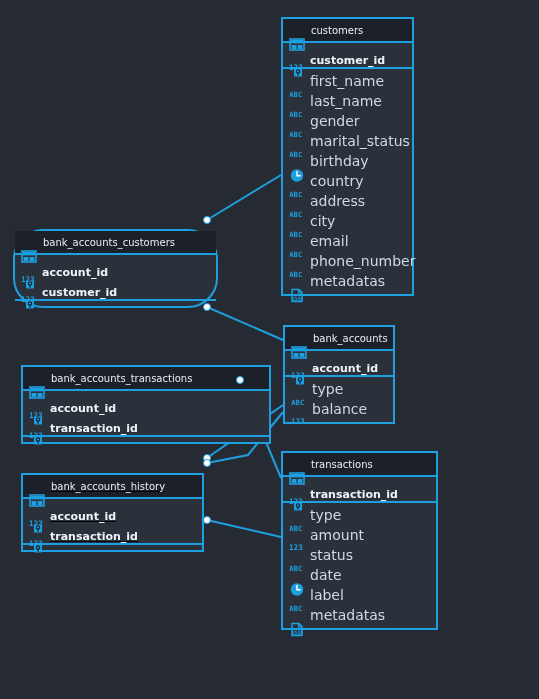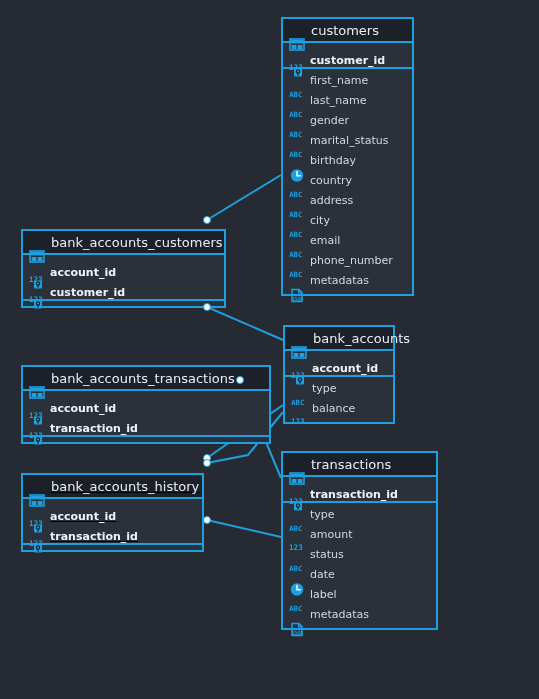--- a/index.html
+++ b/index.html
@@ -22,30 +22,30 @@
   .t-header{
     background:#1b2029;
     border-bottom:2px solid #1e9fe0;
     height:24px;
     display:flex;align-items:center;
     padding:0 8px 0 6px;
     box-sizing:border-box;
     gap:6px;
   }
   .t-title{
-    color:#e8eef5;font-size:13px;line-height:13px;
+    color:#e8eef5;font-size:10px;line-height:13px;
     white-space:nowrap;
   }
   .t-body{padding:2px 0 3px 0;}
   .t-pkgroup{border-bottom:2px solid #1e9fe0;padding-bottom:2px;margin-bottom:2px;}
   .field{
     display:flex;align-items:center;gap:5px;
     height:20px;padding-left:6px;box-sizing:border-box;
   }
-  .f-name{color:#cfd8e3;font-size:11px;line-height:12.5px;white-space:nowrap;}
+  .f-name{color:#cfd8e3;font-size:14px;line-height:12.5px;white-space:nowrap;}
   .f-name.pk{font-weight:bold;color:#eef3f8;font-size:11px;margin-top:12px;}
 
   .ico{width:16px;height:15px;flex:0 0 16px;position:relative;margin-top:28px;}
   .ico svg{display:block;}
 
   .dot{
     position:absolute;width:8px;height:8px;border-radius:50%;
     background:#ffffff;border:1.5px solid #1e9fe0;
     box-sizing:border-box;z-index:8;
   }
@@ -175,21 +175,21 @@
               <path d="M3 1.6 H10 L13 4.6 V13.4 H3 Z" fill="none" stroke="#1e9fe0" stroke-width="1.5"></path>
               <path d="M9.6 1.8 V4.8 H12.9" fill="none" stroke="#1e9fe0" stroke-width="1.3"></path>
               <text x="3.1" y="12.1" fill="#1e9fe0" font-size="4.6" font-family="&quot;DejaVu Sans Mono&quot;,monospace" font-weight="bold">JSON</text>
               <line x1="3.1" y1="12.9" x2="12.6" y2="12.9" stroke="#1e9fe0" stroke-width="0.9"></line>
             </svg>
           </span>
           <span class="f-name">metadatas</span>
         </div>
       </div>
     </div>
-    <div class="table-node" style="left: 21px; top: 229px; width: 205px;">
+    <div class="table-node" style="left: 13px; top: 229px; width: 205px; border-radius: 30px;">
       <div class="t-header">
         <span class="ico">
           <svg width="16" height="15" viewBox="0 0 16 15">
             <rect x="1" y="2" width="14" height="11" fill="none" stroke="#1e9fe0" stroke-width="1.6"></rect>
             <rect x="2" y="3" width="12" height="3.4" fill="#1e9fe0"></rect>
             <rect x="2.6" y="8" width="4.8" height="4" fill="#1e9fe0"></rect>
             <rect x="8.6" y="8" width="4.8" height="4" fill="#1e9fe0"></rect>
           </svg>
         </span>
         <span class="t-title">bank_accounts_customers</span>

